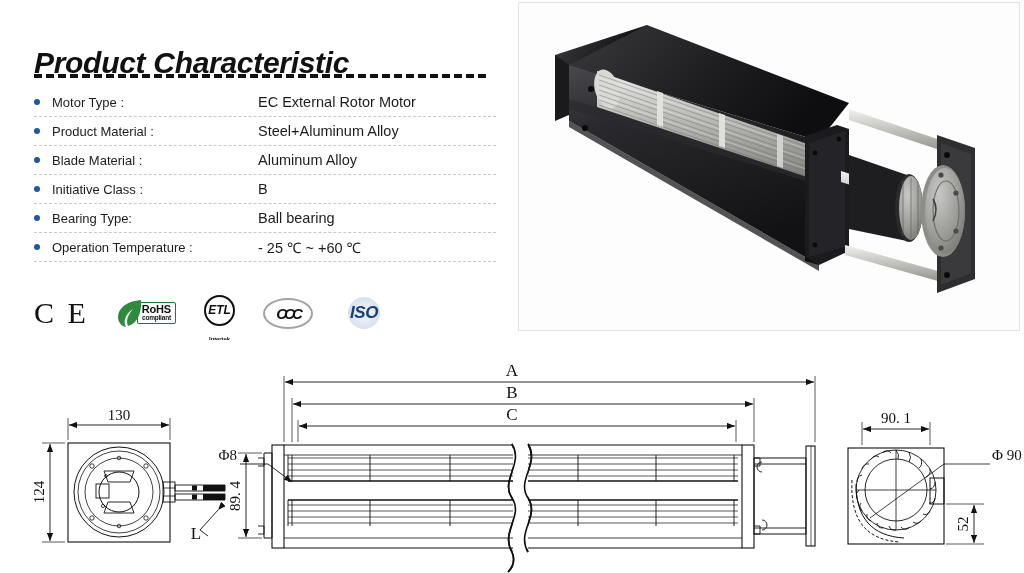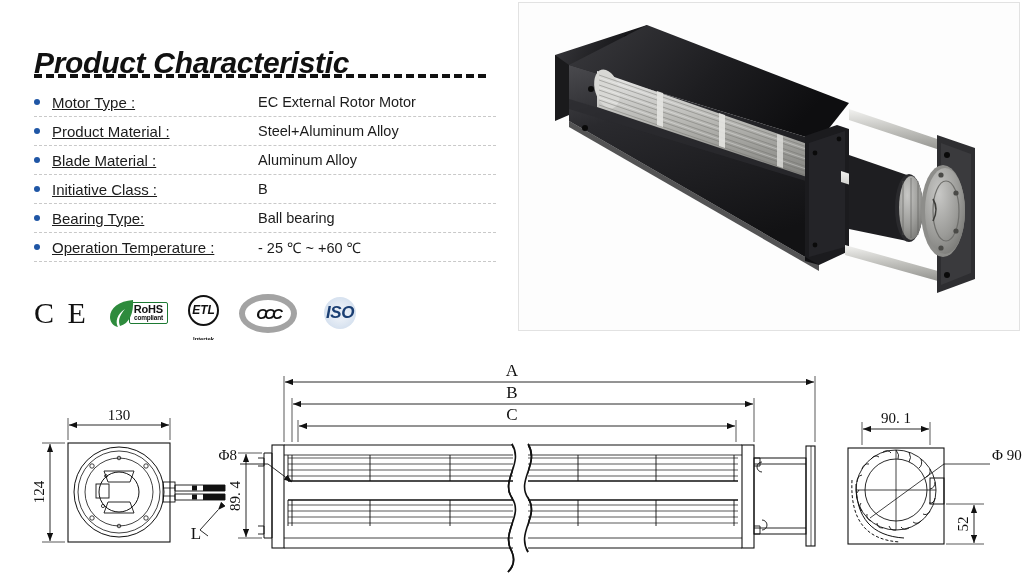--- a/index.html
+++ b/index.html
@@ -28,26 +28,26 @@
     position:relative;height:28px;
     display:flex;align-items:center;
     border-bottom:1px dashed #c9c9c9;
   }
   .spec-row:first-child{border-top:none;}
   .bullet{
     width:6px;height:6px;border-radius:50%;
     background:#1f56a5;flex:0 0 auto;margin-right:12px;margin-top:-1px;
   }
   .spec-label{
-    width:206px;flex:0 0 auto;font-size:15px;color:#1c1c1c;white-space:nowrap;text-decoration:underline;
+    width:206px;flex:0 0 auto;font-size:13px;color:#1c1c1c;white-space:nowrap;
   }
   .spec-value{font-size:14.5px;color:#1c1c1c;white-space:nowrap;}
 
   
-  #cert-row{position:absolute;left:34px;top:290px;height:46px;display:flex;align-items:center;gap:20px;}
+  #cert-row{position:absolute;left:34px;top:290px;height:46px;display:flex;align-items:center;gap:28px;}
   .cert{display:flex;align-items:center;justify-content:center;height:42px;}
 
   .ce-mark{font-size:30px;font-weight:normal;letter-spacing:3px;color:#111;font-family:"Liberation Serif",serif;}
 
   .rohs{display:flex;align-items:center;gap:0px;}
   .rohs-leaf{width:26px;height:30px;position:relative;}
   .rohs-box{
     border:1.4px solid #1d7a33;border-radius:2px;background:#fff;
     padding:1px 4px;margin-left:-6px;text-align:center;line-height:1;
   }
@@ -62,21 +62,21 @@
   }
   .etl-sub{font-size:6px;font-weight:bold;margin-top:2px;color:#111;letter-spacing:-.1px;}
 
   .bsci{display:flex;align-items:center;gap:3px;}
   .bsci-glyph{width:28px;height:24px;position:relative;}
   .bsci-txt{line-height:1;}
   .bsci-main{font-size:18px;font-weight:bold;color:#111;letter-spacing:-.5px;}
   .bsci-sub{font-size:3.6px;color:#333;letter-spacing:.2px;white-space:nowrap;}
 
   .ccc{
-    width:46px;height:27px;border:6px solid #a3a3a3;border-radius:50%;
+    width:46px;height:27px;border:2px solid #a3a3a3;border-radius:50%;
     display:flex;align-items:center;justify-content:center;
     font-size:15px;font-weight:bold;font-style:italic;color:#111;letter-spacing:-3px;
   }
 
   .iso{position:relative;width:46px;height:32px;display:flex;align-items:center;justify-content:center;}
   .iso-globe{
     position:absolute;left:50%;top:50%;transform:translate(-50%,-50%);
     width:32px;height:32px;border-radius:50%;
     background:radial-gradient(circle,#e8eef6 30%,#c9d8ea 100%);
   }

